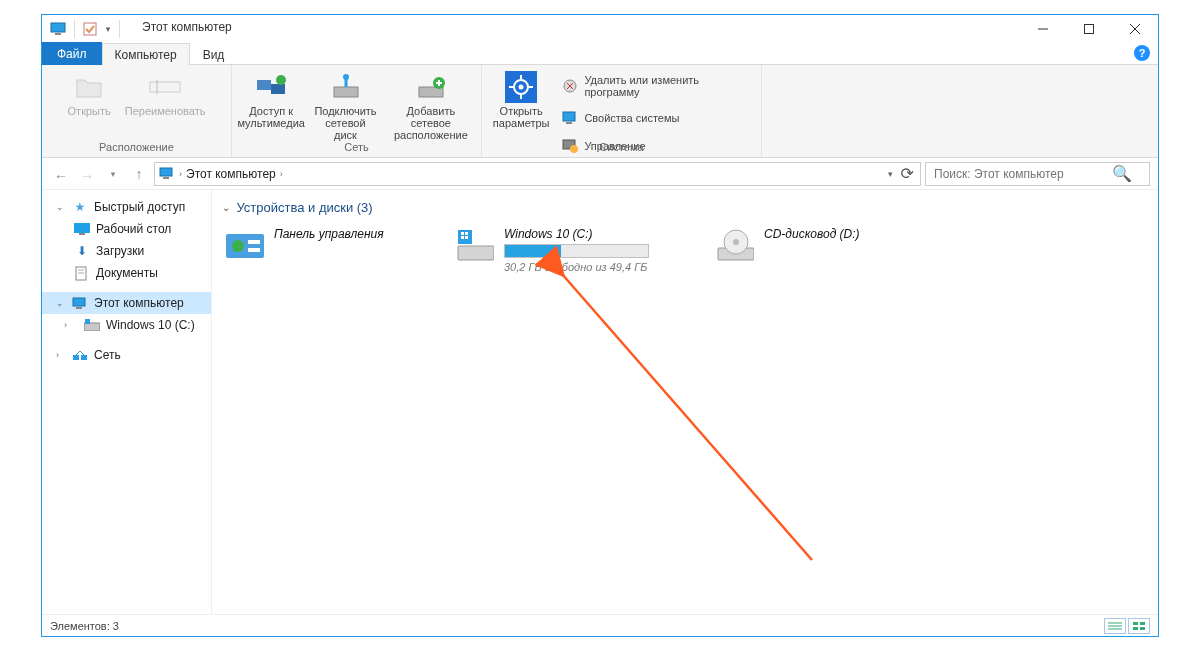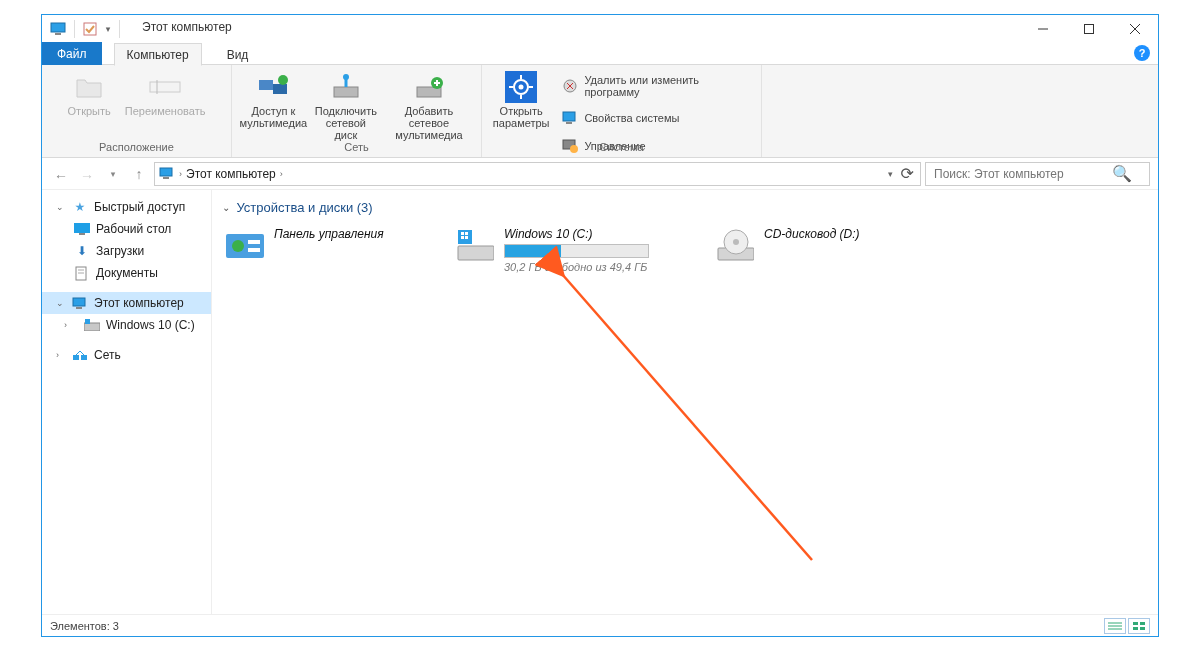--- a/index.html
+++ b/index.html
@@ -9,21 +9,21 @@
   
   .titlebar { height:27px; background:#fff; display:flex; align-items:center; position:relative; }
   .tb-qat { display:flex; align-items:center; gap:0; padding-left:6px; }
   .tb-icon { width:22px; height:22px; display:flex; align-items:center; justify-content:center; }
   .tb-sep { width:1px; height:18px; background:#ddd; margin:0 4px; }
   .tb-title { position:absolute; left:100px; top:5px; font-size:12px; color:#333; }
   .tb-controls { position:absolute; right:0; top:0; display:flex; }
   .tb-ctl { width:46px; height:27px; display:flex; align-items:center; justify-content:center; font-size:13px; color:#444; }
 
   
-  .ribbon-tabs { height:23px; background:#fff; display:flex; align-items:flex-start; border-bottom:1px solid #d9d9d9; position:relative;gap:12px;}
+  .ribbon-tabs { height:23px; background:#fff; display:flex; align-items:flex-start; border-bottom:1px solid #d9d9d9; position:relative;}
   .rt-tab { padding:4px 12px 3px; font-size:12px; color:#333; border:1px solid transparent; border-bottom:none; position:relative; top:1px; }
   .rt-tab.file { background:#1979ca; color:#fff; padding:4px 14px 4px; top:0; }
   .rt-tab.active { background:#f5f5f5; border:1px solid #d9d9d9; border-bottom:1px solid #f5f5f5;}
   .rt-help { position:absolute; right:8px; top:3px; width:16px; height:16px; border-radius:50%; background:#1e90ff; color:#fff; font-size:11px; font-weight:bold; display:flex; align-items:center; justify-content:center;}
 
   
   .ribbon { height:93px; background:#f5f5f5; border-bottom:1px solid #d9d9d9; display:flex; }
   .rgroup { border-right:1px solid #e2e2e2; display:flex; flex-direction:column; align-items:center; padding:4px 8px 0; }
   .rgroup-row { display:flex; gap:6px; height:72px; }
   .rbtn { display:flex; flex-direction:column; align-items:center; justify-content:flex-start; padding:2px 4px 0; min-width:50px; }
@@ -179,21 +179,21 @@
         </div>
         <div class="rbtn">
           <div class="ic">
             <svg width="32" height="28">
                 <rect x="4" y="14" width="24" height="10" fill="#b8b8b8" stroke="#888"></rect>
                 <circle cx="24" cy="10" r="6" fill="#3bb04a"></circle>
                 <path d="M24 7v6M21 10h6" stroke="#fff" stroke-width="2"></path>
               </svg>
           </div>
           <div class="lbl" style="white-space:pre-line">Добавить сетевое
-мультимедиа</div>
+расположение</div>
         </div>
       </div>
       <div class="rgroup-title">Сеть</div>
     </div>
 
     <div class="rgroup" style="width:280px">
       <div class="rgroup-row">
         <div class="rbtn">
           <div class="ic">
             <svg width="32" height="32">

